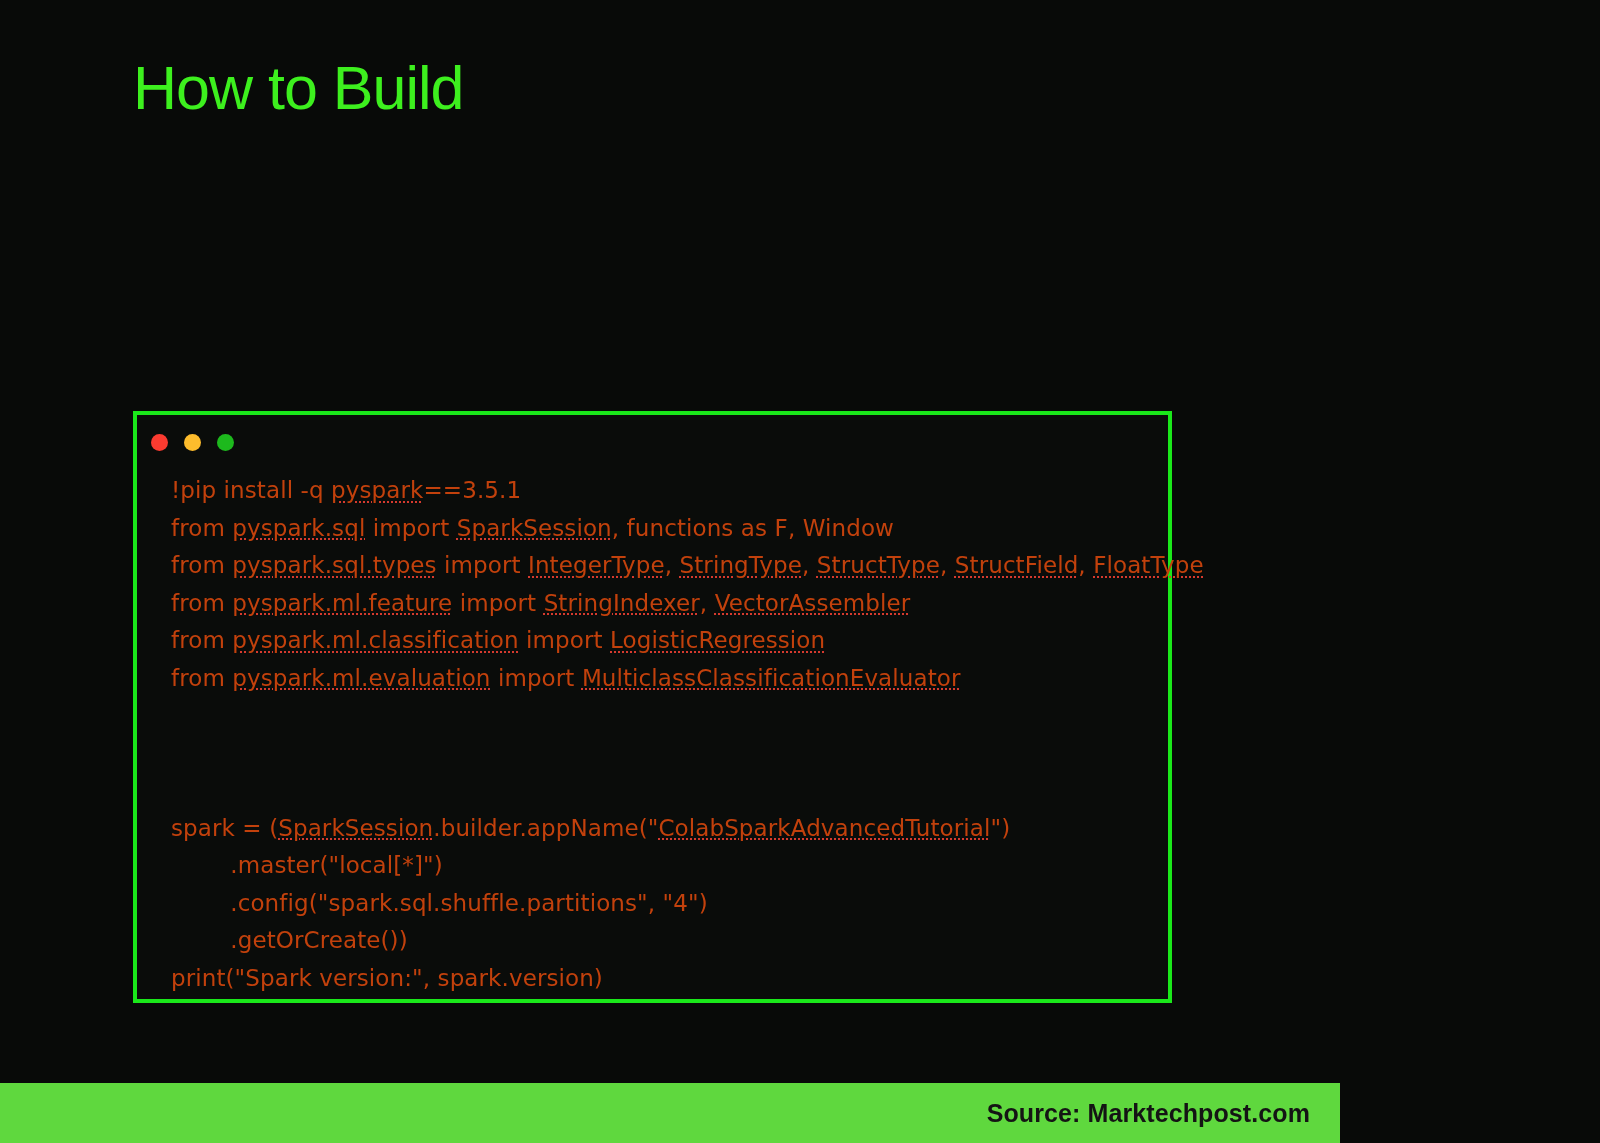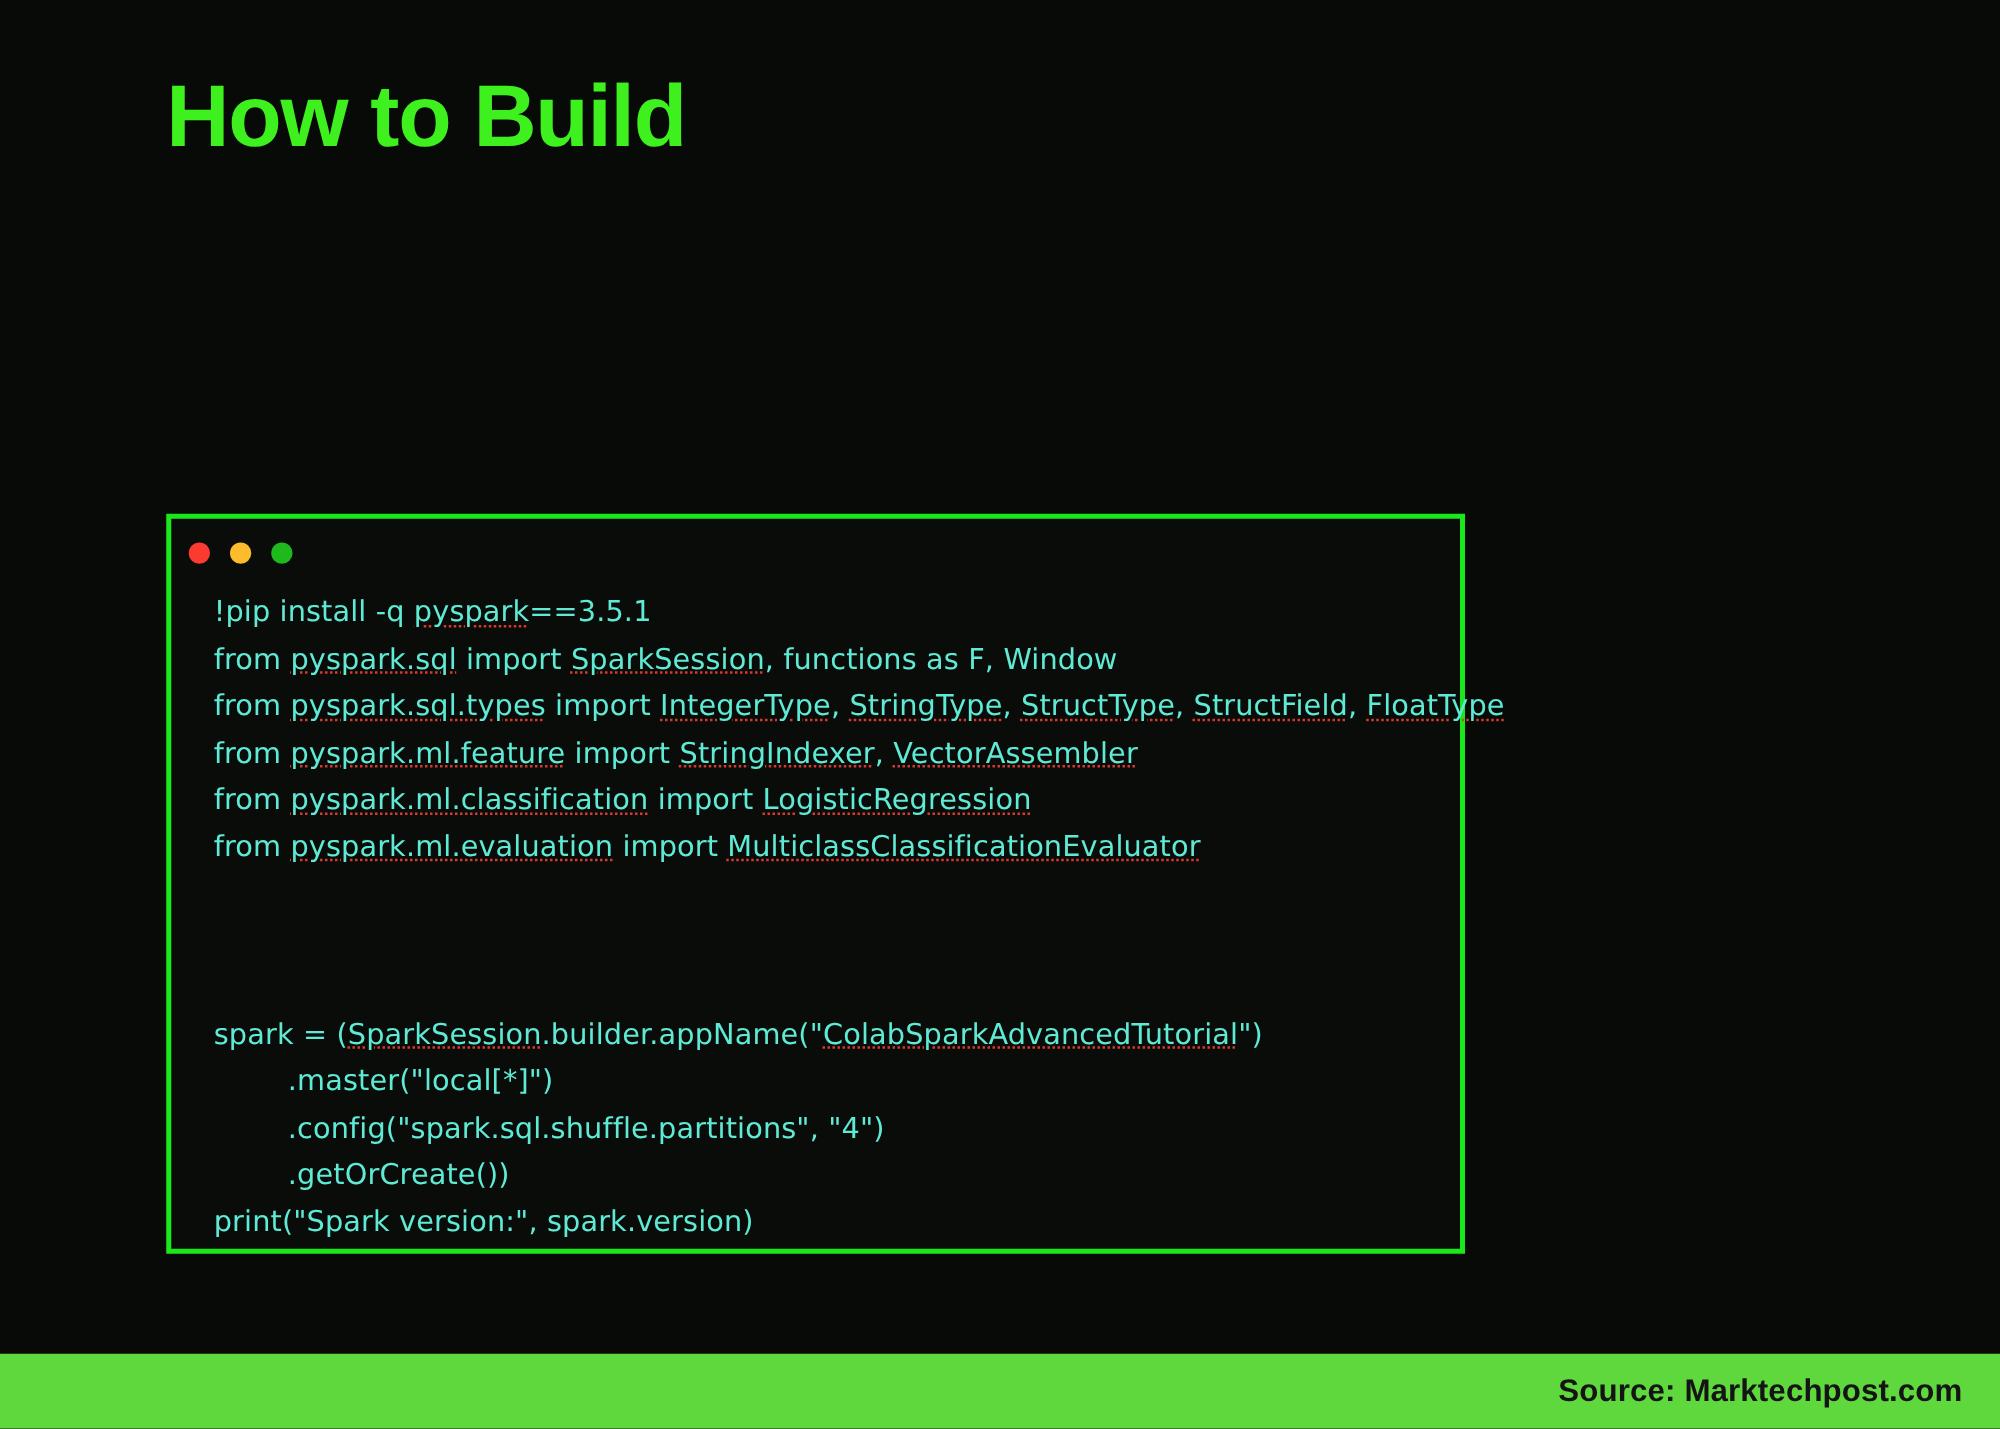--- a/index.html
+++ b/index.html
@@ -8,22 +8,22 @@
     background:#080a08;
     font-family:"Liberation Sans", sans-serif;
     overflow:hidden;
   }
   .page { position:relative; width:1600px; height:1143px; background:#080a08; }
 
   
   .title-block { position:absolute; left:133px; top:56px; width:1420px; }
   .title-main {
     font-family:"Liberation Sans", sans-serif;
-    font-weight:bold;
-    font-size:70px;
+    font-weight:normal;
+    font-size:61px;
     line-height:1.06;
     letter-spacing:-1px;
     color:#3df01e;
     white-space:nowrap;
   }
   .title-sub {
     margin-top:20px;
     font-family:"Liberation Sans", sans-serif;
     font-weight:bold;
     font-size:52px;
@@ -49,38 +49,38 @@
   .dot-red    { background:#fb3b30; }
   .dot-yellow { background:#fdbc2c; }
   .dot-green  { background:#1db91d; }
 
   .code-body {
     position:absolute;
     left:34px; top:57px; right:8px; bottom:8px;
     font-family:"DejaVu Sans", sans-serif;
     font-size:23px;
     line-height:37.5px;
-    color:#5eead4;
+    color:#c2410c;
     white-space:pre;
     letter-spacing:0.1px;
   }
   .code-line { display:block; height:37.5px; white-space:pre; }
   .code-line.blank { color:transparent; }
   .spell {
     text-decoration:underline;
     text-decoration-style:dotted;
     text-decoration-color:#d63a2e;
     text-decoration-thickness:2px;
     text-underline-offset:3px;
   }
 
   
   .footer-bar {
     position:absolute; left:0; bottom:0;
-    width:1600px; height:60px;
+    width:1340px; height:60px;
     background:#5fd83e;
   }
   .footer-source {
     position:absolute; right:30px; top:50%;
     transform:translateY(-50%);
     font-family:"Liberation Sans", sans-serif;
     font-weight:bold;
     font-size:25px;
     color:#141414;
     letter-spacing:0.1px;

